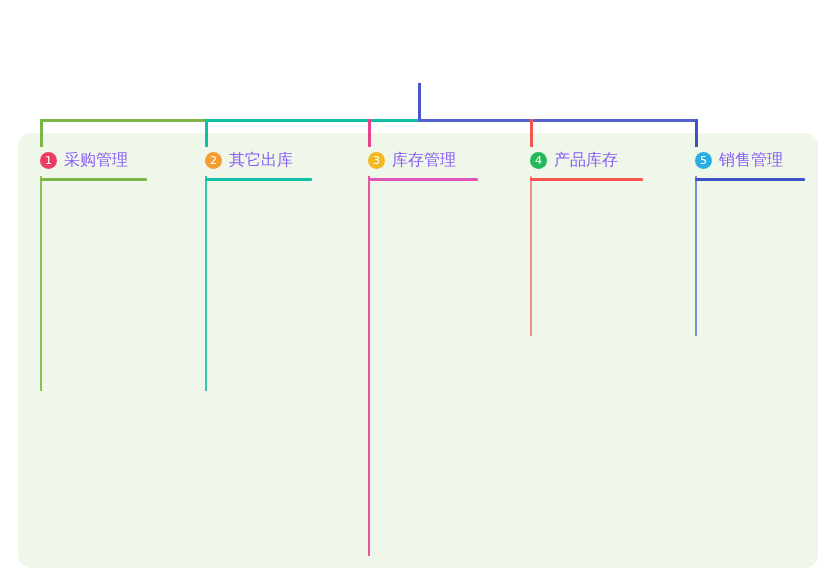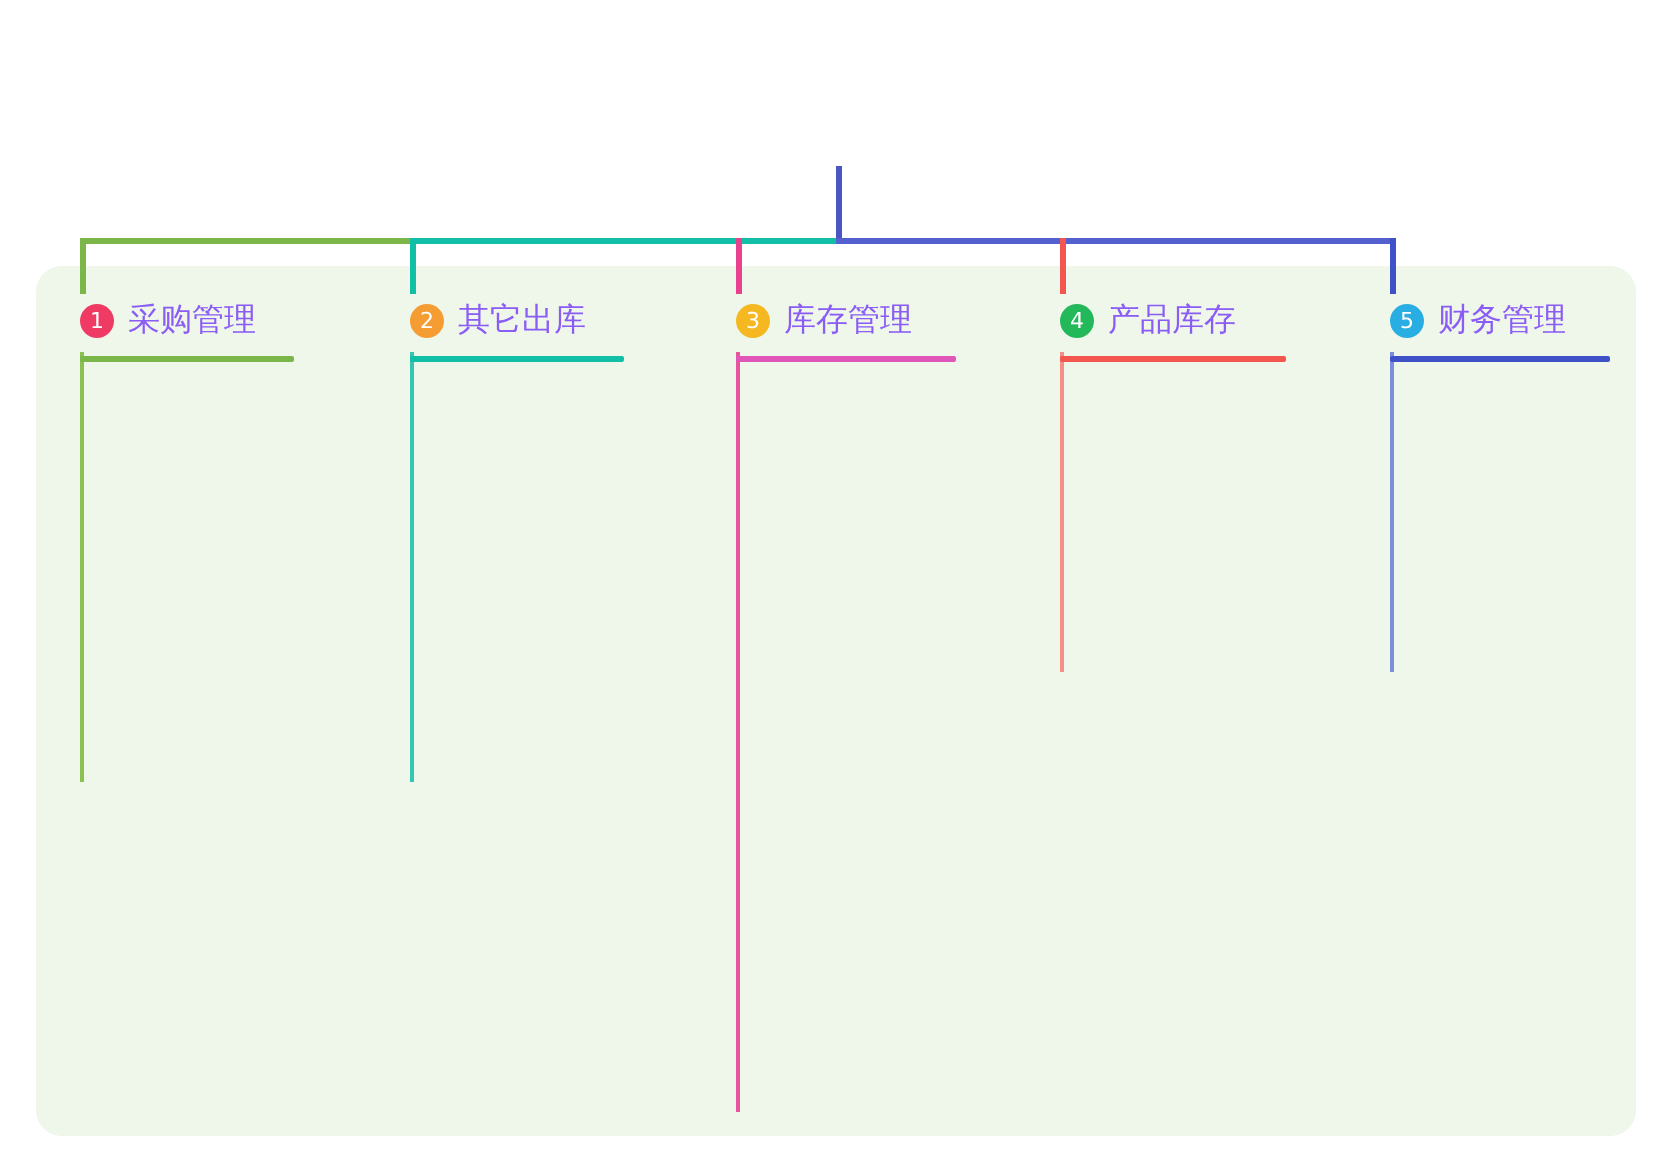--- a/index.html
+++ b/index.html
@@ -180,21 +180,21 @@
         <span class="leaf-text">产品分类</span>
         <div class="leaf-rule" style="width: 95px; background: rgb(245, 142, 134);"></div>
       </div>
       <div class="leaf" style="left: 530px; top: 308px; height: 28px;">
         <span class="leaf-text">产品单位</span>
         <div class="leaf-rule" style="width: 95px; background: rgb(245, 142, 134);"></div>
       </div>
       <div class="col" style="left: 695px; top: 148px;">
         <div class="col-head">
           <span class="badge" style="background: rgb(41, 174, 228);">5</span>
-          <span class="col-title">财务管理</span>
+          <span class="col-title">销售管理</span>
         </div>
         <div class="head-rule" style="width: 110px; background: rgb(63, 81, 198);"></div>
       </div>
       <div class="ln" style="left: 695px; top: 176px; width: 2px; height: 160px; background: rgb(123, 142, 222); z-index: 3;"></div>
       <div class="leaf" style="left: 695px; top: 198px; height: 28px;">
         <span class="leaf-text">回款单</span>
         <div class="leaf-rule" style="width: 112px; background: rgb(123, 142, 222);"></div>
       </div>
       <div class="leaf" style="left: 695px; top: 253px; height: 28px;">
         <span class="leaf-text">付款单</span>

